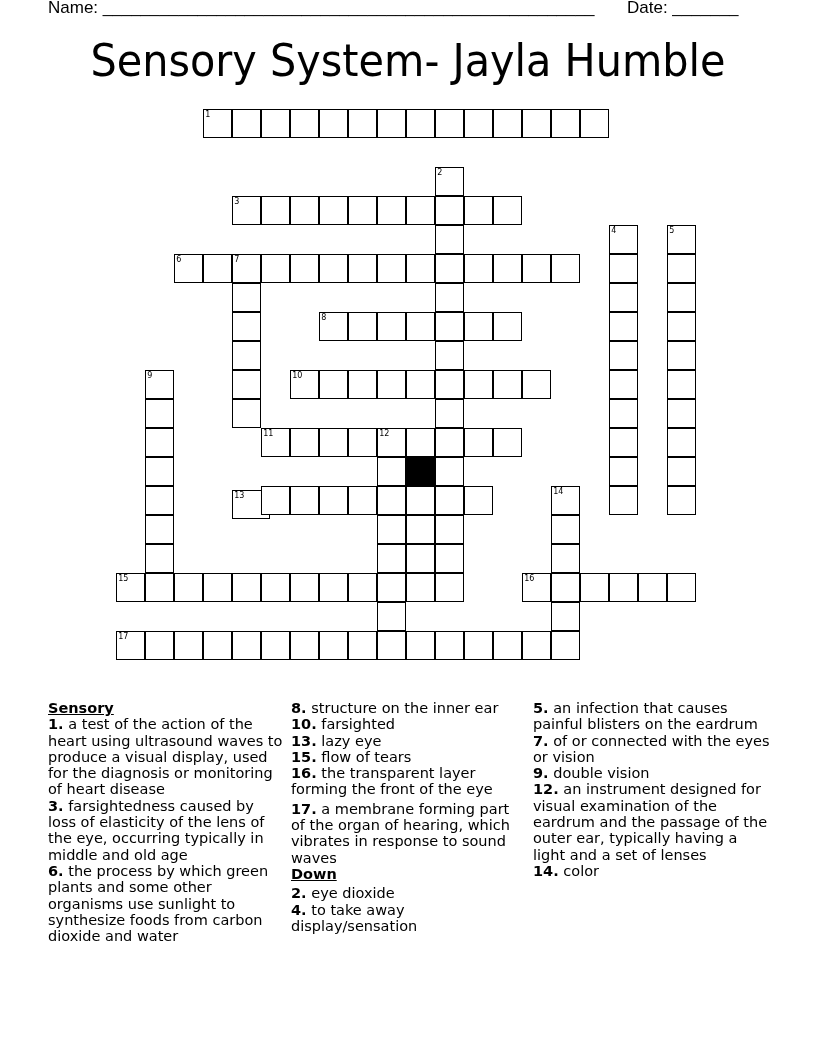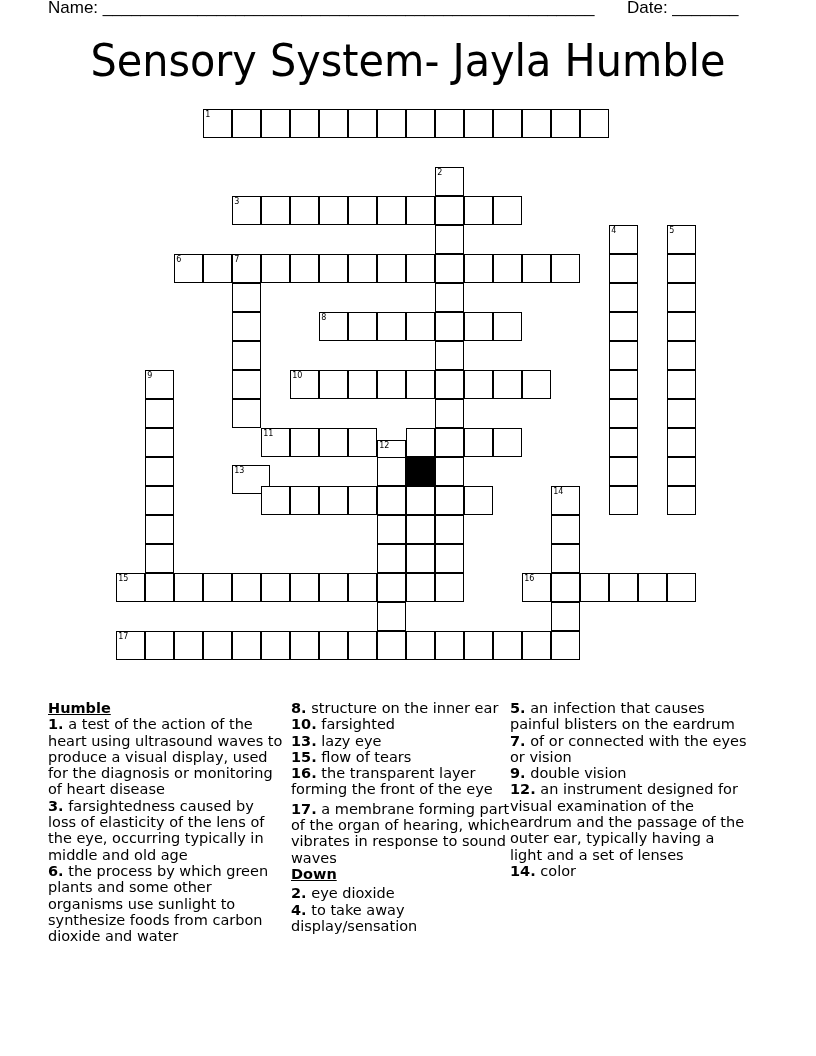--- a/index.html
+++ b/index.html
@@ -139,34 +139,34 @@
     <div class="cell" style="left: 290px; top: 261px;"></div>
     <div class="cell" style="left: 348px; top: 261px;"></div>
     <div class="cell" style="left: 377px; top: 261px;"></div>
     <div class="cell" style="left: 406px; top: 261px;"></div>
     <div class="cell" style="left: 145px; top: 319px;">
       <span class="num">11</span>
     </div>
     <div class="cell" style="left: 174px; top: 319px;"></div>
     <div class="cell" style="left: 203px; top: 319px;"></div>
     <div class="cell" style="left: 232px; top: 319px;"></div>
-    <div class="cell" style="left: 261px; top: 331px; text-align: right;">
+    <div class="cell" style="left: 261px; top: 319px; text-align: right;">
       <span class="num">12</span>
     </div>
     <div class="cell" style="left: 290px; top: 319px;"></div>
     <div class="cell" style="left: 348px; top: 319px;"></div>
     <div class="cell" style="left: 377px; top: 319px;"></div>
     <div class="cell" style="left: 261px; top: 348px;"></div>
     <div class="cell" style="left: 261px; top: 377px;"></div>
     <div class="cell" style="left: 261px; top: 406px;"></div>
     <div class="cell" style="left: 261px; top: 435px;"></div>
     <div class="cell" style="left: 261px; top: 464px;"></div>
     <div class="cell" style="left: 261px; top: 493px;"></div>
     <div class="cell" style="left: 261px; top: 522px;"></div>
-    <div class="cell" style="left: 116px; top: 356px; padding-left: 36px;">
+    <div class="cell" style="left: 116px; top: 381px; padding-left: 36px;">
       <span class="num">13</span>
     </div>
     <div class="cell" style="left: 145px; top: 377px;"></div>
     <div class="cell" style="left: 174px; top: 377px;"></div>
     <div class="cell" style="left: 203px; top: 377px;"></div>
     <div class="cell" style="left: 232px; top: 377px;"></div>
     <div class="cell" style="left: 290px; top: 377px;"></div>
     <div class="cell" style="left: 348px; top: 377px;"></div>
     <div class="cell" style="left: 435px; top: 377px;">
       <span class="num">14</span>
@@ -210,37 +210,37 @@
     <div class="cell" style="left: 319px; top: 522px;"></div>
     <div class="cell" style="left: 348px; top: 522px;"></div>
     <div class="cell" style="left: 377px; top: 522px;"></div>
     <div class="cell" style="left: 406px; top: 522px;"></div>
     <div class="cell" style="left: 290px; top: 406px;"></div>
     <div class="cell" style="left: 290px; top: 435px;"></div>
     <div class="cell black" style="left: 290px; top: 348px;"></div>
   </div>
 
 <div class="col" style="left:48px; width:238px;">
-  <p class="head">Humble</p>
+  <p class="head">Sensory</p>
   <p><b>1.</b> <span>a test of the action of the heart using ultrasound waves to produce a visual display, used for the diagnosis or monitoring of heart disease</span></p>
   <p><b>3.</b> <span>farsightedness caused by loss of elasticity of the lens of the eye, occurring typically in middle and old age</span></p>
   <p><b>6.</b> <span>the process by which green plants and some other organisms use sunlight to synthesize foods from carbon dioxide and water</span></p>
 </div>
 
 <div class="col" style="left:291px; width:228px;">
   <p><b>8.</b> <span>structure on the inner ear</span></p>
   <p><b>10.</b> <span>farsighted</span></p>
   <p><b>13.</b> <span>lazy eye</span></p>
   <p><b>15.</b> <span>flow of tears</span></p>
   <p><b>16.</b> <span>the transparent layer forming the front of the eye</span></p>
   <p style="margin-top:3px"><b>17.</b> <span>a membrane forming part of the organ of hearing, which vibrates in response to sound waves</span></p>
   <p class="head">Down</p>
   <p style="margin-top:3px"><b>2.</b> <span>eye dioxide</span></p>
   <p><b>4.</b> <span>to take away display/sensation</span></p>
 </div>
 
-<div class="col" style="left:510px; width:240px;">
+<div class="col" style="left:533px; width:240px;">
   <p><b>5.</b> <span>an infection that causes painful blisters on the eardrum</span></p>
   <p><b>7.</b> <span>of or connected with the eyes or vision</span></p>
   <p><b>9.</b> <span>double vision</span></p>
   <p><b>12.</b> <span>an instrument designed for visual examination of the eardrum and the passage of the outer ear, typically having a light and a set of lenses</span></p>
   <p><b>14.</b> <span>color</span></p>
 </div>
 
 </body></html>

